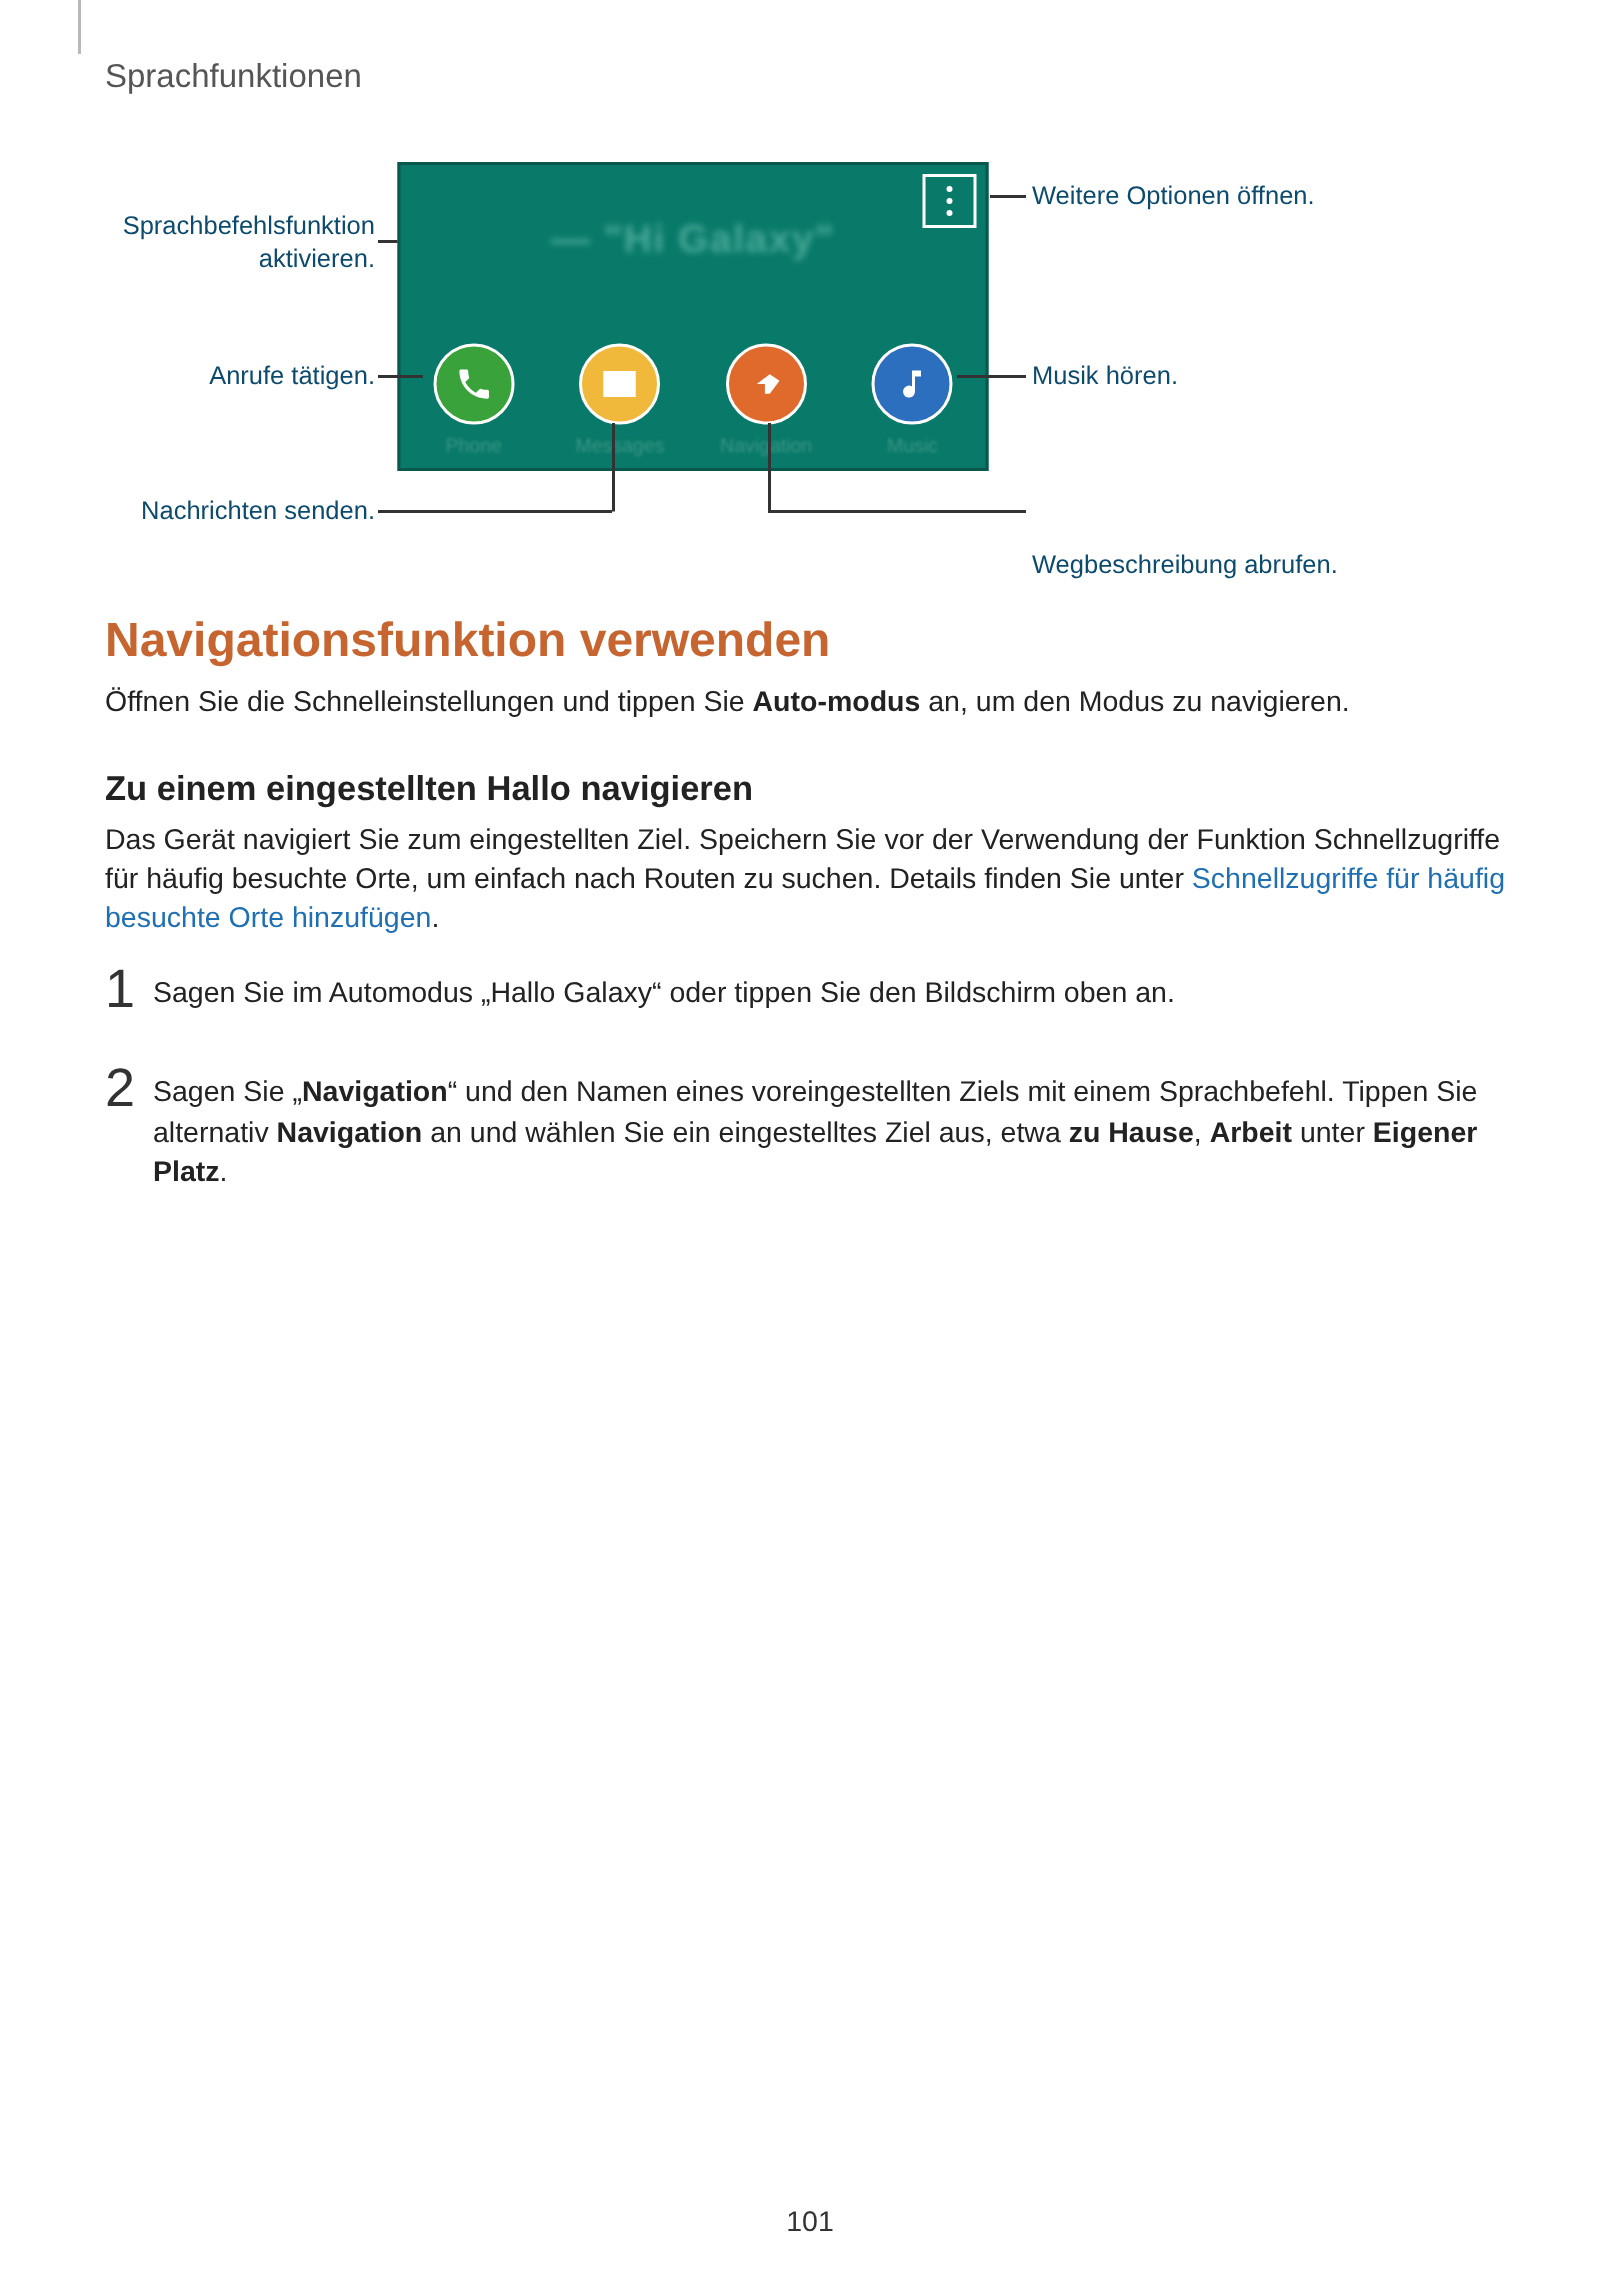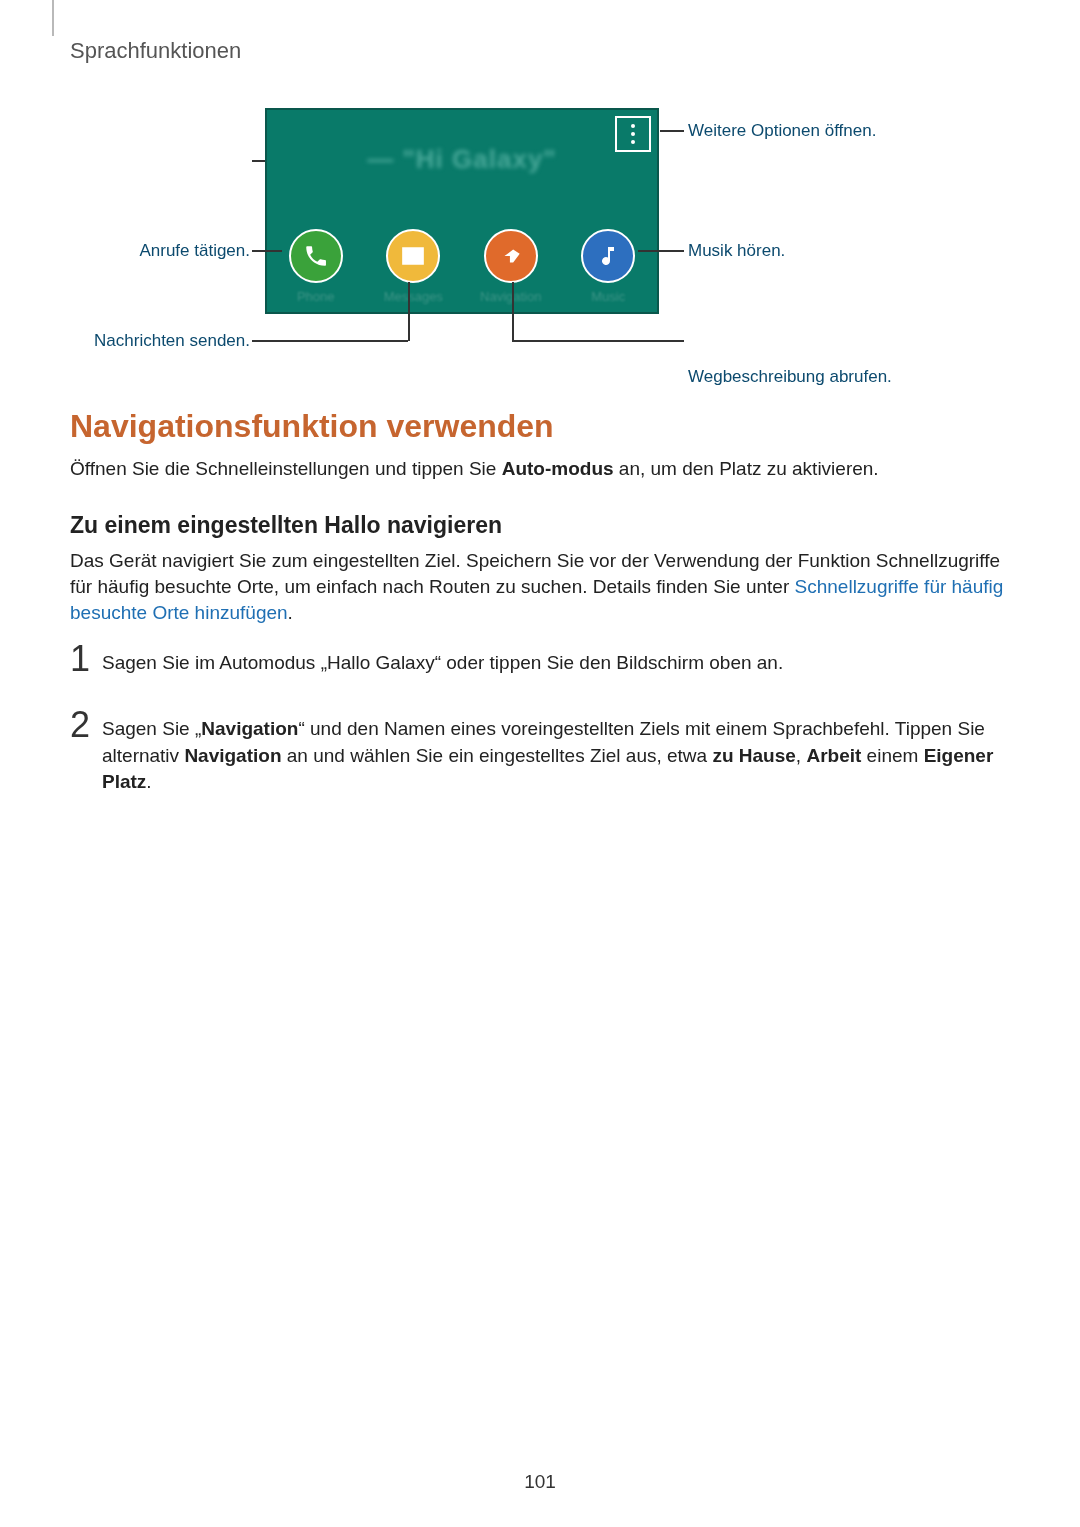--- a/index.html
+++ b/index.html
@@ -88,20 +88,21 @@
         <div class="circ">
             <svg viewBox="0 0 24 24" width="24" height="24">
               <path class="white" d="M12 3v10.6A4 4 0 1 0 14 17V7h4V3h-6z"></path>
             </svg>
           </div>
         <div class="lbl">Music</div>
       </div>
     </div>
   </div>
 
+  <div class="callout" style="left:0;top:32px;width:180px;text-align:right;">Sprachbefehlsfunktion aktivieren.</div>
   <div class="line lineH" style="left:182px;top:52px;width:13px;"></div>
 
   <div class="callout" style="left:0;top:132px;width:180px;text-align:right;">Anrufe tätigen.</div>
   <div class="line lineH" style="left:182px;top:142px;width:30px;"></div>
 
   <div class="callout" style="left:0;top:222px;width:180px;text-align:right;">Nachrichten senden.</div>
   <div class="line lineH" style="left:182px;top:232px;width:156px;"></div>
   <div class="line lineV" style="left:338px;top:174px;height:59px;"></div>
 
   <div class="callout" style="left:618px;top:12px;width:240px;">Weitere Optionen öffnen.</div>
@@ -111,34 +112,34 @@
   <div class="line lineH" style="left:568px;top:142px;width:46px;"></div>
 
   <div class="callout" style="left:618px;top:222px;width:240px;margin-top:36px;">Wegbeschreibung abrufen.</div>
   <div class="line lineH" style="left:442px;top:232px;width:172px;"></div>
   <div class="line lineV" style="left:442px;top:174px;height:59px;"></div>
 </div>
 
 <div class="h1">Navigationsfunktion verwenden</div>
 
 <div class="p1">
-  <span>Öffnen Sie die Schnelleinstellungen und tippen Sie </span><b>Auto-modus</b><span> an, um den Platz zu aktivieren.</span>
+  <span>Öffnen Sie die Schnelleinstellungen und tippen Sie </span><b>Auto-modus</b><span> an, um den Modus zu navigieren.</span>
 </div>
 
 <div class="h2">Zu einem eingestellten Hallo navigieren</div>
 
 <div class="p2">
   <span>Das Gerät navigiert Sie zum eingestellten Ziel. Speichern Sie vor der Verwendung der Funktion Schnellzugriffe für häufig besuchte Orte, um einfach nach Routen zu suchen. Details finden Sie unter </span><span class="link">Schnellzugriffe für häufig besuchte Orte hinzufügen</span><span>.</span>
 </div>
 
 <div class="step step1">
   <div class="num">1</div>
   <div class="body">Sagen Sie im Automodus „Hallo Galaxy“ oder tippen Sie den Bildschirm oben an.</div>
 </div>
 
 <div class="step step2">
   <div class="num">2</div>
   <div class="body">
-    <span>Sagen Sie „</span><b>Navigation</b><span>“ und den Namen eines voreingestellten Ziels mit einem Sprachbefehl. Tippen Sie alternativ </span><b>Navigation</b><span> an und wählen Sie ein eingestelltes Ziel aus, etwa </span><b>zu Hause</b><span>, </span><b>Arbeit</b><span> einem </span><b>Eigener Platz</b><span>.</span>
+    <span>Sagen Sie „</span><b>Navigation</b><span>“ und den Namen eines voreingestellten Ziels mit einem Sprachbefehl. Tippen Sie alternativ </span><b>Navigation</b><span> an und wählen Sie ein eingestelltes Ziel aus, etwa </span><b>zu Hause</b><span>, </span><b>Arbeit</b><span> unter </span><b>Eigener Platz</b><span>.</span>
   </div>
 </div>
 
 <div class="page-no">101</div>
 
 </body></html>

